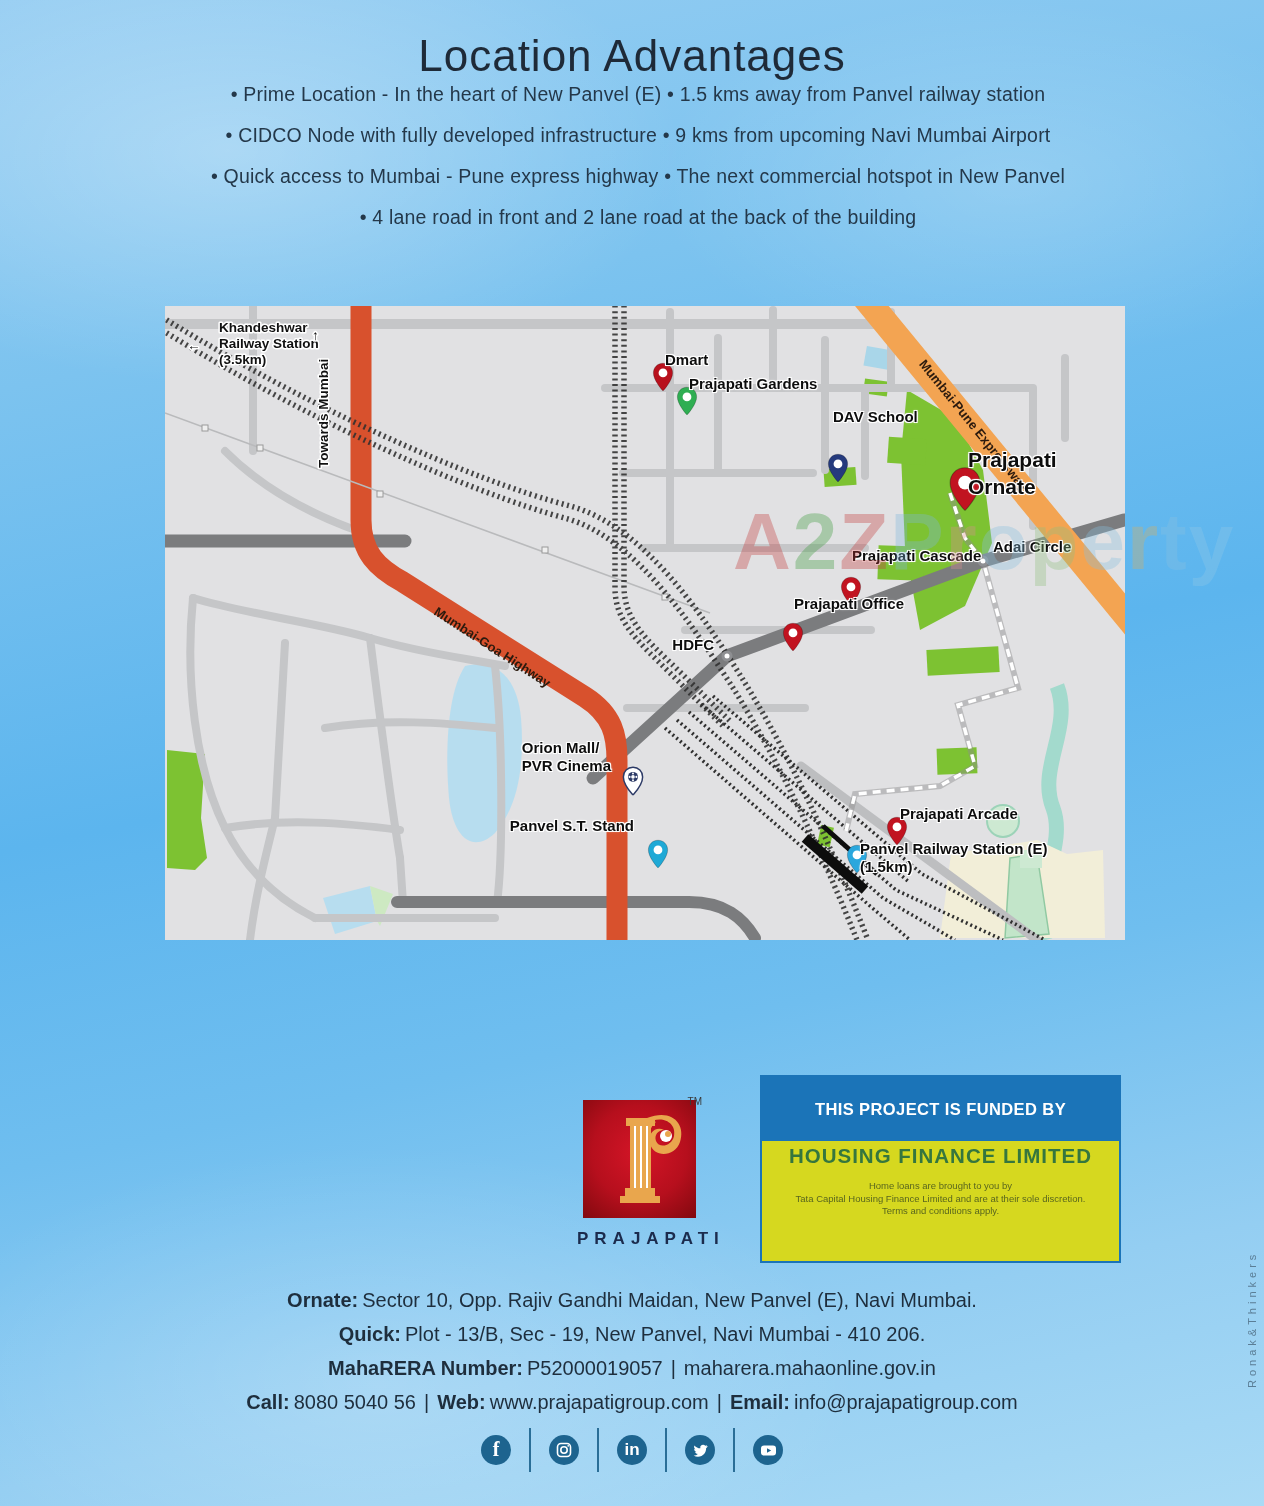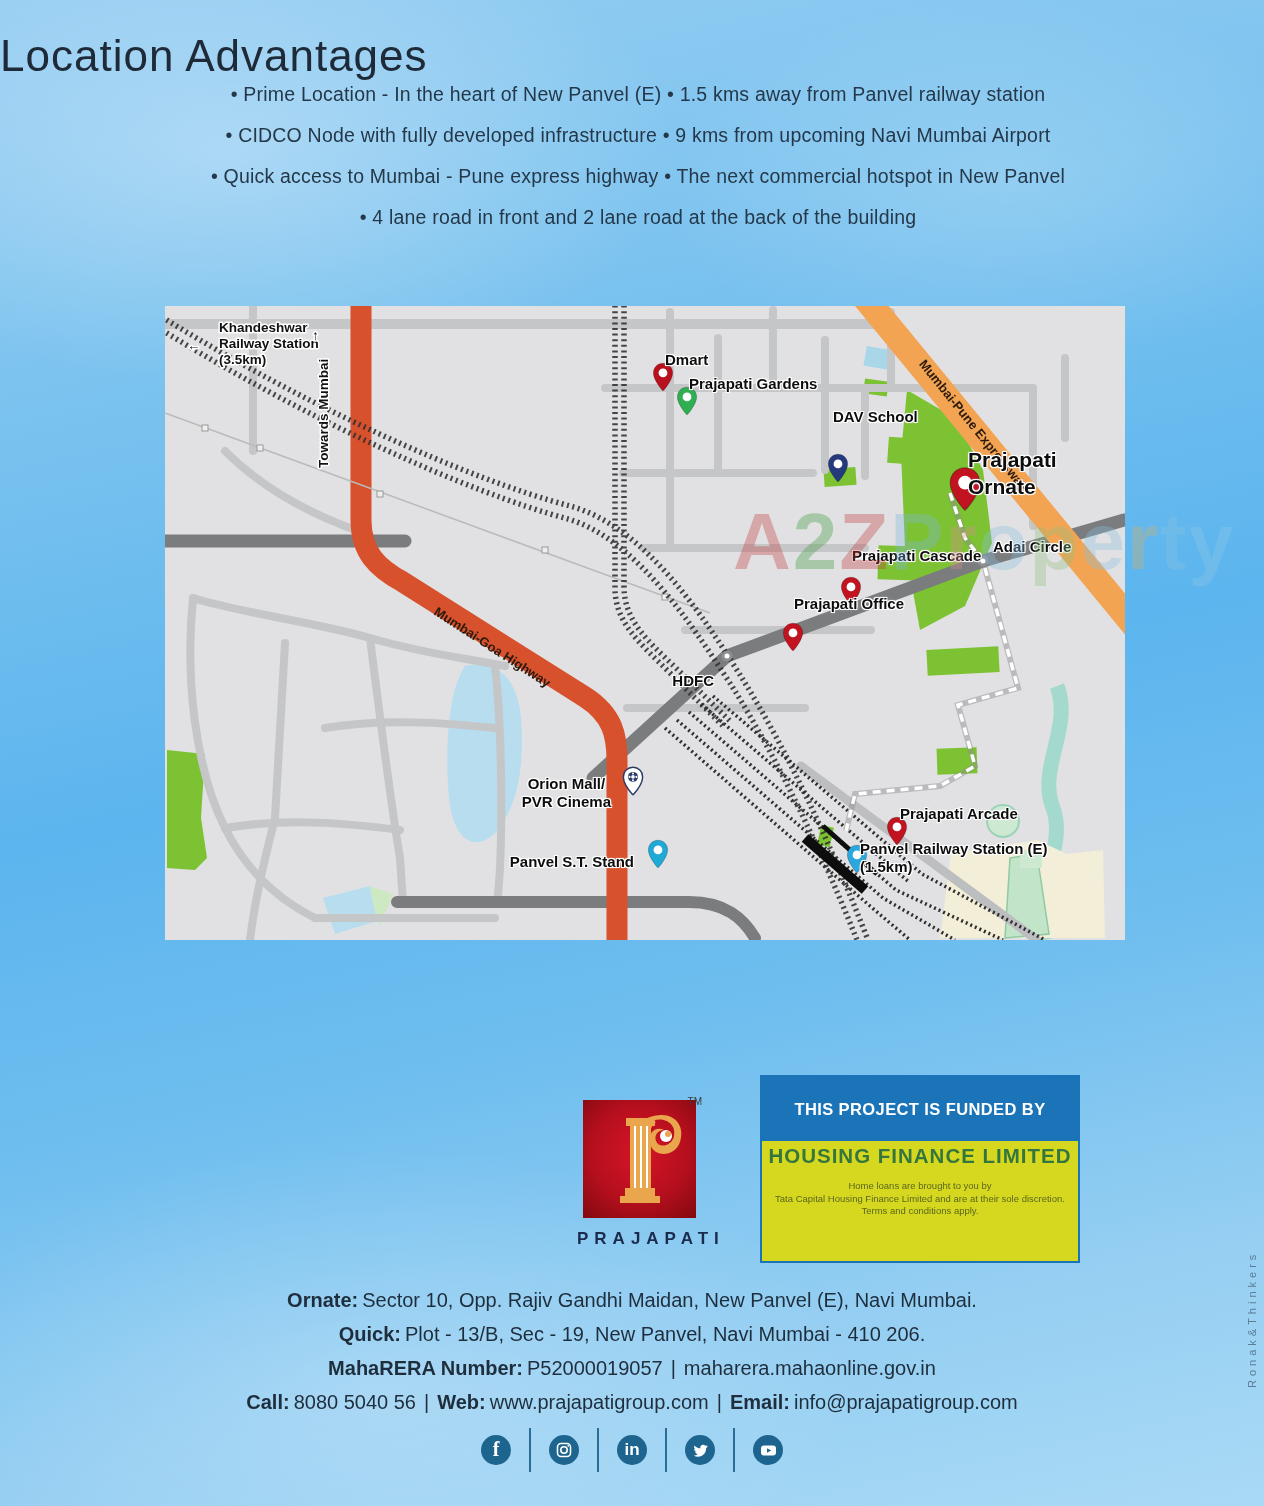--- a/index.html
+++ b/index.html
@@ -7,47 +7,47 @@
     width:1264px;height:1506px;position:relative;overflow:hidden;
     font-family:"Liberation Sans", sans-serif;
     background:
       radial-gradient(ellipse 700px 360px at 18% 10%, rgba(255,255,255,.30), transparent 65%),
       radial-gradient(ellipse 600px 300px at 80% 12%, rgba(255,255,255,.18), transparent 60%),
       radial-gradient(ellipse 800px 400px at 30% 92%, rgba(255,255,255,.22), transparent 60%),
       linear-gradient(168deg,#95cdf2 0%, #7cc3ef 22%, #5cb5ee 48%, #6fbeef 66%, #94cef2 84%, #a9daf5 100%);
   }
   .abs{position:absolute;}
   
-  .title{top:2px;left:0;width:100%;font-size:44px;font-weight:400;
+  .title{top:2px;left:0;width:100%;text-align:center;font-size:44px;font-weight:400;
     color:#1e2a38;letter-spacing:1px;}
   .bullets{top:74px;left:0;width:100%;text-align:center;color:#24384a;}
   .bullet-line{font-size:19.5px;line-height:41px;letter-spacing:.2px;margin-left:12px;}
   
   .map{left:165px;top:306px;width:960px;height:634px;background:#e1e1e3;overflow:hidden;}
   .map svg{position:absolute;left:0;top:0;}
   .maplbl{font:bold 13.5px "Liberation Sans",sans-serif;fill:#111;
     paint-order:stroke;stroke:#ffffff;stroke-width:3px;stroke-linejoin:round;}
   .roadlbl{font:bold 13px "Liberation Sans",sans-serif;fill:#2b1a0e;}
   .m-label{position:absolute;font-weight:bold;font-size:15px;line-height:18px;color:#0d0d0d;
     white-space:pre-line;z-index:5;
     text-shadow:-1px -1px 0 #fff,1px -1px 0 #fff,-1px 1px 0 #fff,1px 1px 0 #fff,0 0 3px #fff;}
   .m-label.big{font-size:21px;line-height:27px;}
-  .m-label.right{text-align:center;margin-top:36px;}
+  .m-label.right{text-align:left;}
   .pin,.dot{position:absolute;transform:translate(-50%,-50%);z-index:4;}
   .dot{width:11px;height:11px;border-radius:50%;background:#fff;border:3px solid #8e8f92;box-sizing:border-box;}
   
   .watermark{left:733px;top:496px;font-size:80px;font-weight:bold;letter-spacing:2px;
     opacity:.34;z-index:6;pointer-events:none;white-space:nowrap;}
   
   .plogo{left:577px;top:1100px;width:125px;text-align:center;}
   .plogo .square{width:113px;height:118px;margin:0 auto;
     background:radial-gradient(circle at 50% 45%, #d41527 0%, #b60f1d 55%, #82090f 100%);}
   .plogo .tm{position:absolute;right:-6px;top:-4px;font-size:10px;color:#3a3a3a;}
   .plogo .pname{margin-top:11px;font-size:17px;font-weight:bold;letter-spacing:6px;color:#1b2b4d;}
-  .funder{left:760px;top:1075px;width:320px;height:188px;border:2px solid #1b74b8;box-sizing:border-box;background:#d6d81f;}
+  .funder{left:760px;top:1075px;width:361px;height:188px;border:2px solid #1b74b8;box-sizing:border-box;background:#d6d81f;}
   .funder .fhead{height:64px;background:#1b74b8;color:#fff;display:flex;align-items:center;justify-content:center;
     font-size:16.5px;font-weight:bold;letter-spacing:.4px;}
   .funder .fbody{text-align:center;}
   .funder .brandline{margin-top:26px;font-weight:bold;}
   .funder .tata{font-size:23px;color:#2a56a8;letter-spacing:1px;}
   .funder .capital{font-size:23px;color:#35763e;letter-spacing:3px;margin-left:9px;}
   .funder .line2{font-size:20.5px;font-weight:bold;color:#35763e;letter-spacing:1px;margin-top:3px;}
   .funder .fine{margin-top:12px;font-size:9.5px;line-height:12.5px;color:#59661e;white-space:pre-line;}
   
   .contact{top:1283px;left:0;width:100%;text-align:center;color:#1e2e3d;}

